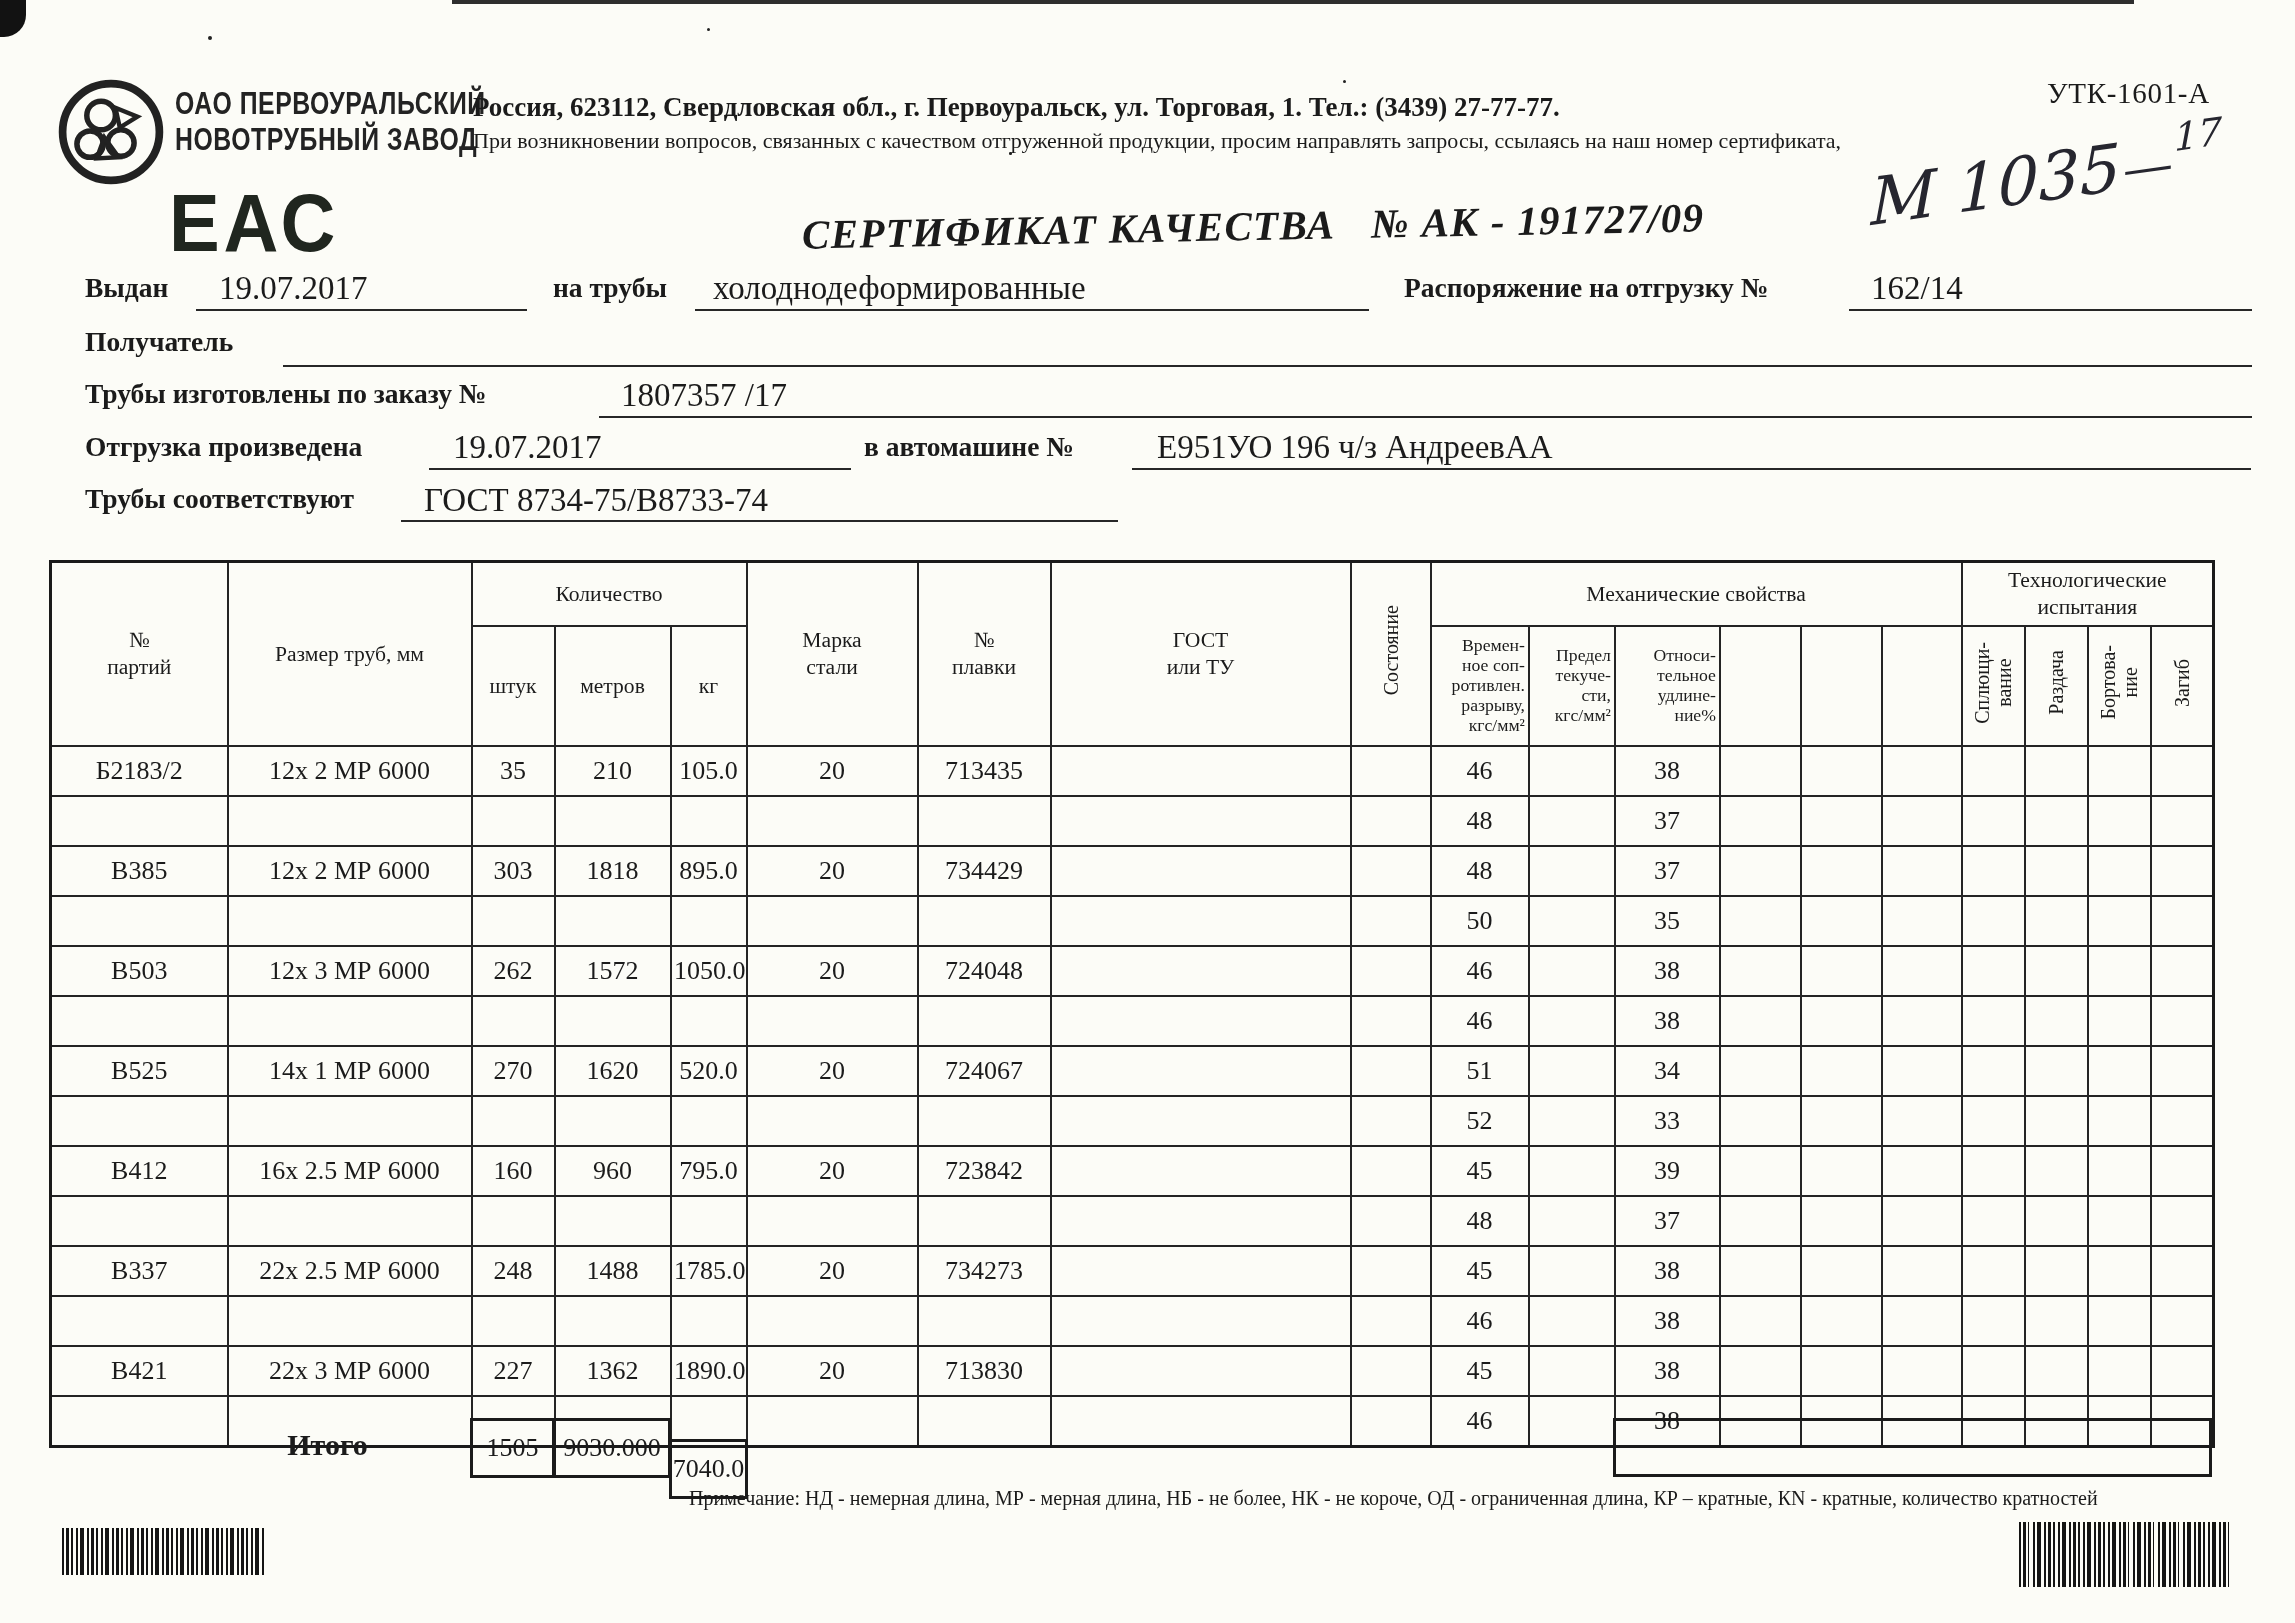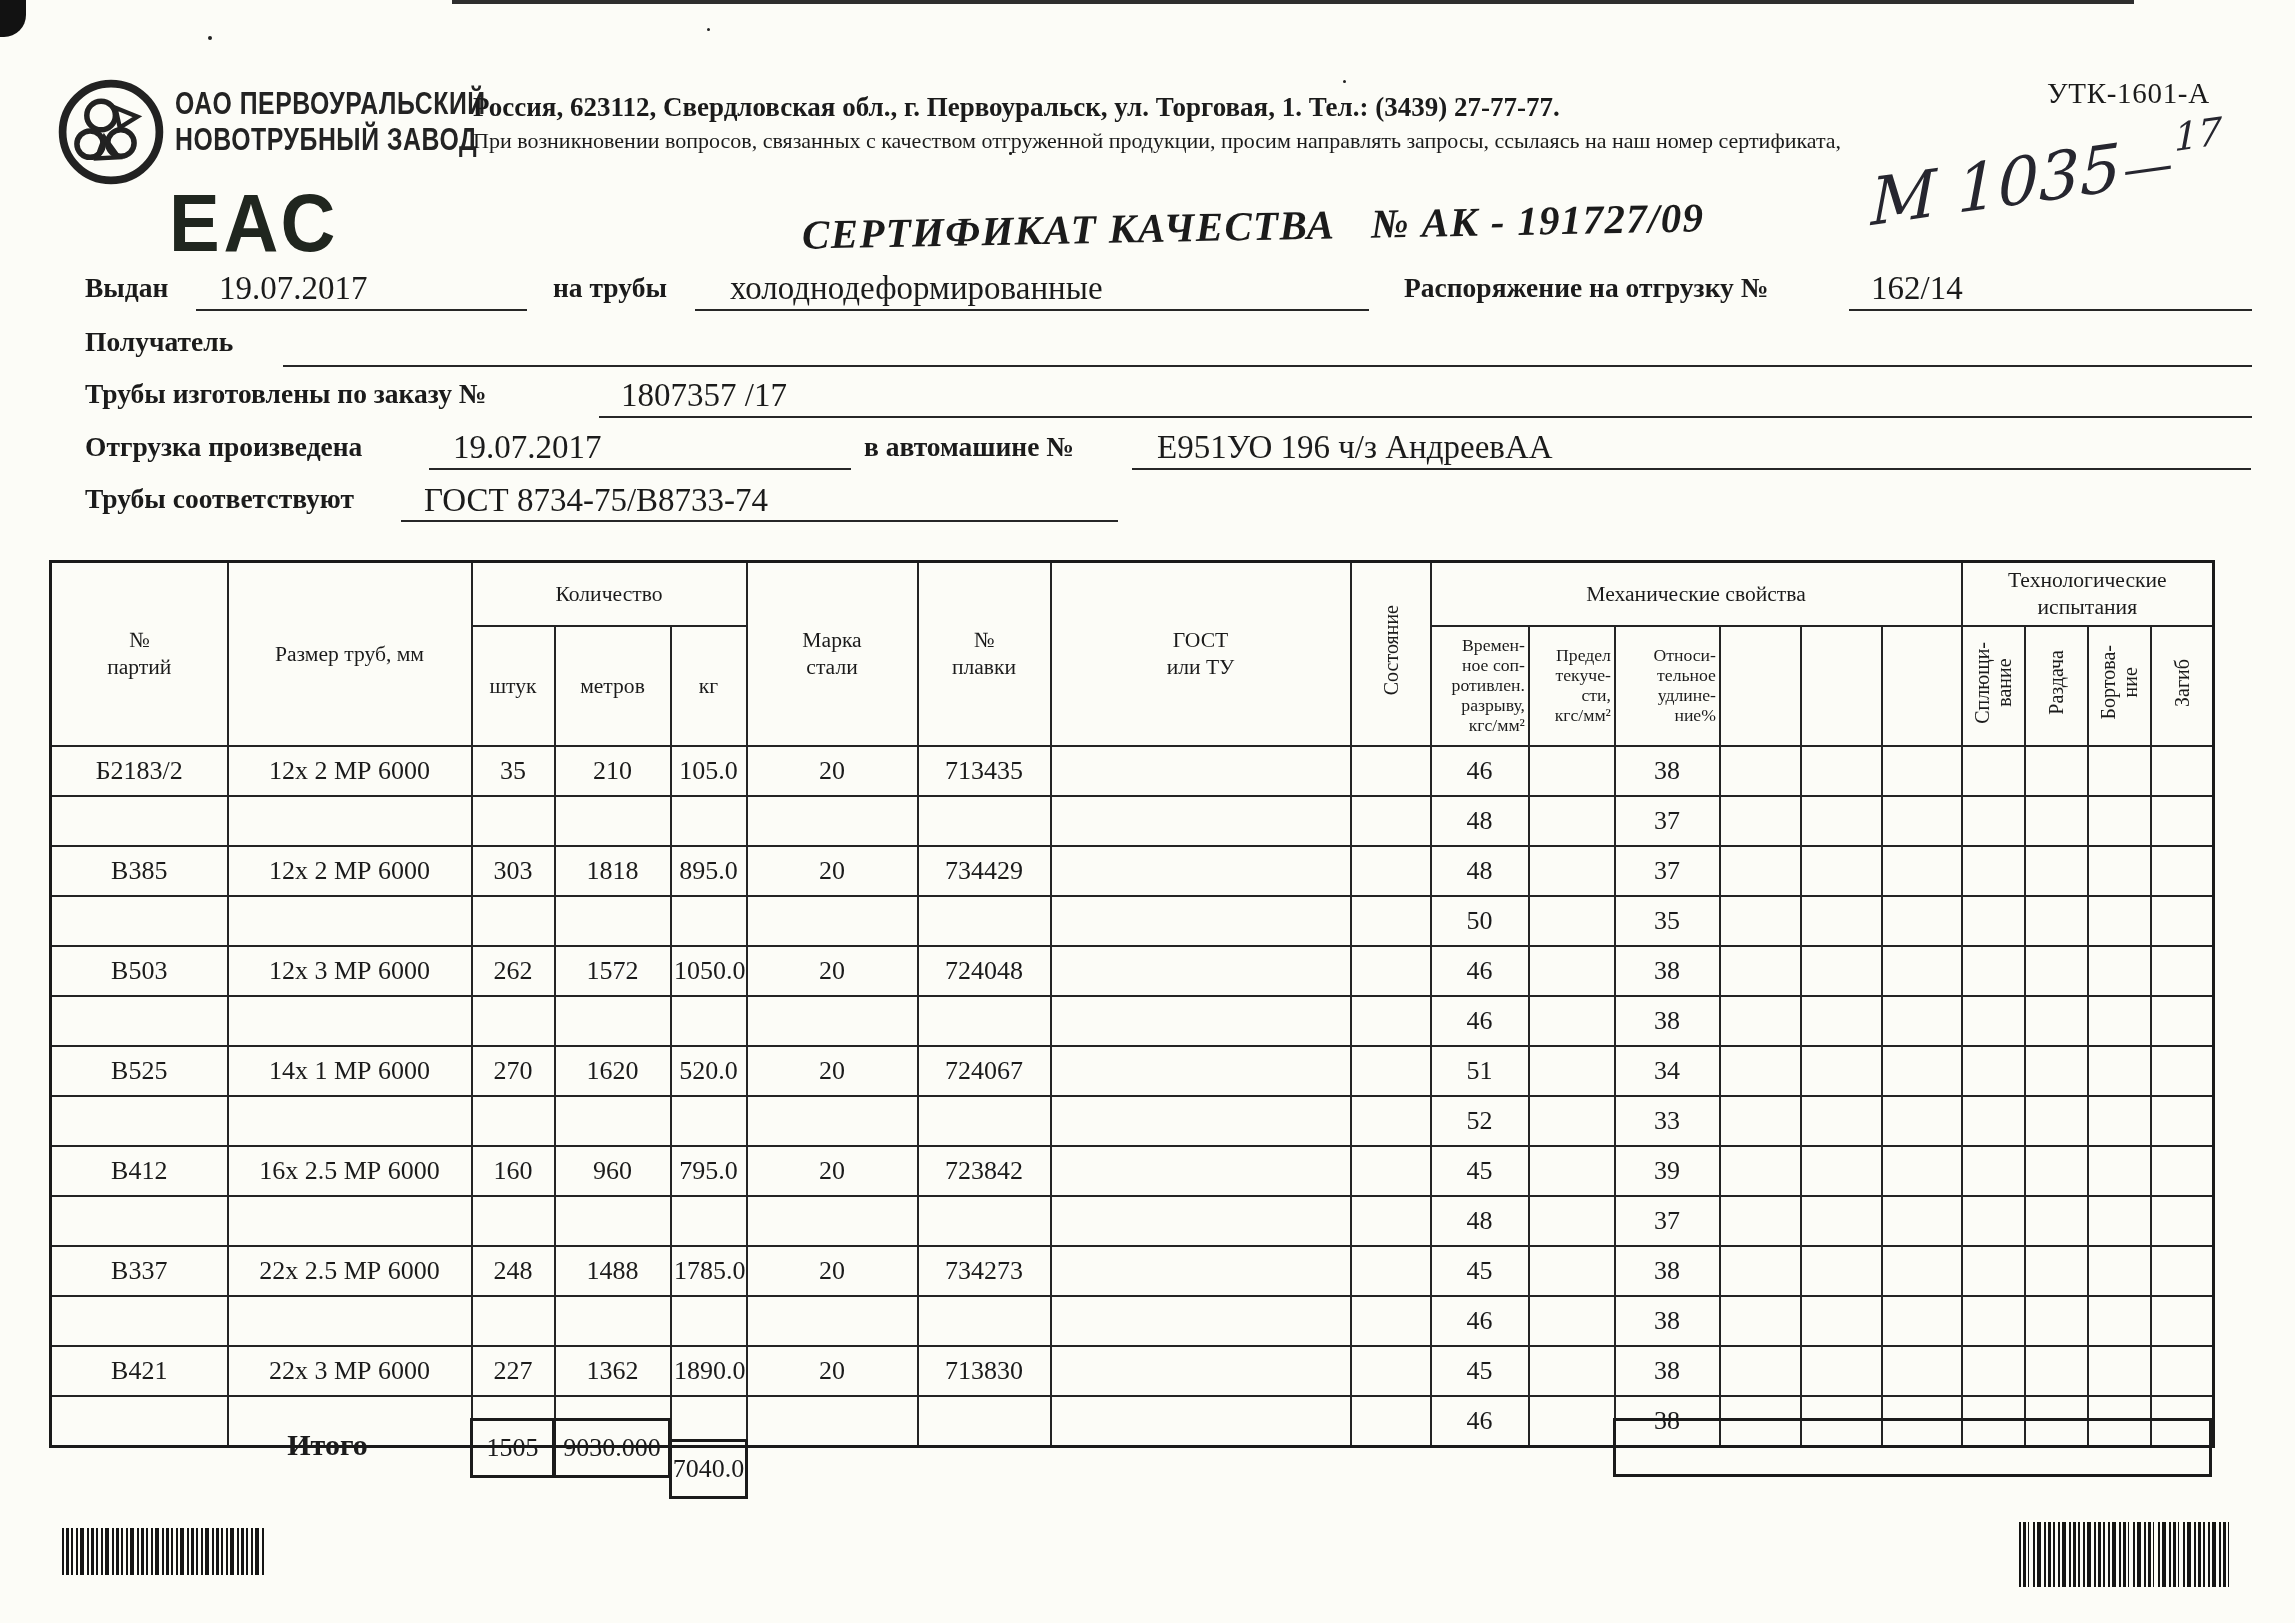--- a/index.html
+++ b/index.html
@@ -111,21 +111,21 @@
 
   <div class="title">
     <span>СЕРТИФИКАТ КАЧЕСТВА</span><span class="num">№  АК - 191727/09</span>
   </div>
 
   <span class="lbl" style="left:85px;top:272px;">Выдан</span>
   <span class="val" style="left:219px;top:270px;">19.07.2017</span>
   <div class="ul" style="left:196px;top:309px;width:331px;"></div>
 
   <span class="lbl" style="left:553px;top:272px;">на трубы</span>
-  <span class="val" style="left:730px;top:270px;">холоднодеформированные</span>
+  <span class="val" style="left:713px;top:270px;">холоднодеформированные</span>
   <div class="ul" style="left:695px;top:309px;width:674px;"></div>
 
   <span class="lbl" style="left:1404px;top:272px;">Распоряжение на отгрузку №</span>
   <span class="val" style="left:1871px;top:270px;">162/14</span>
   <div class="ul" style="left:1849px;top:309px;width:403px;"></div>
 
   <span class="lbl" style="left:85px;top:326px;">Получатель</span>
   <div class="ul" style="left:283px;top:365px;width:1969px;"></div>
 
   <span class="lbl" style="left:85px;top:378px;">Трубы изготовлены по заказу №</span>
@@ -508,18 +508,19 @@
         </tr>
       </tbody>
   </table>
 
   <div class="totals-label">Итого</div>
   <div class="tbox" style="left:470px;width:85px;">1505</div>
   <div class="tbox" style="left:553px;width:118px;">9030.000</div>
   <div class="tbox" style="left:669px;width:79px;margin-top:21px;">7040.0</div>
   <div class="tbox-empty"></div>
 
+  <div class="note">Примечание: НД - немерная длина, МР - мерная длина, НБ - не более, НК - не короче, ОД - ограниченная длина, КР – кратные, КN - кратные, количество кратностей</div>
 
   <div class="bc" id="bc-left"></div>
   <div class="bc" id="bc-right"></div>
 
 </div>
 
 
 </body></html>

